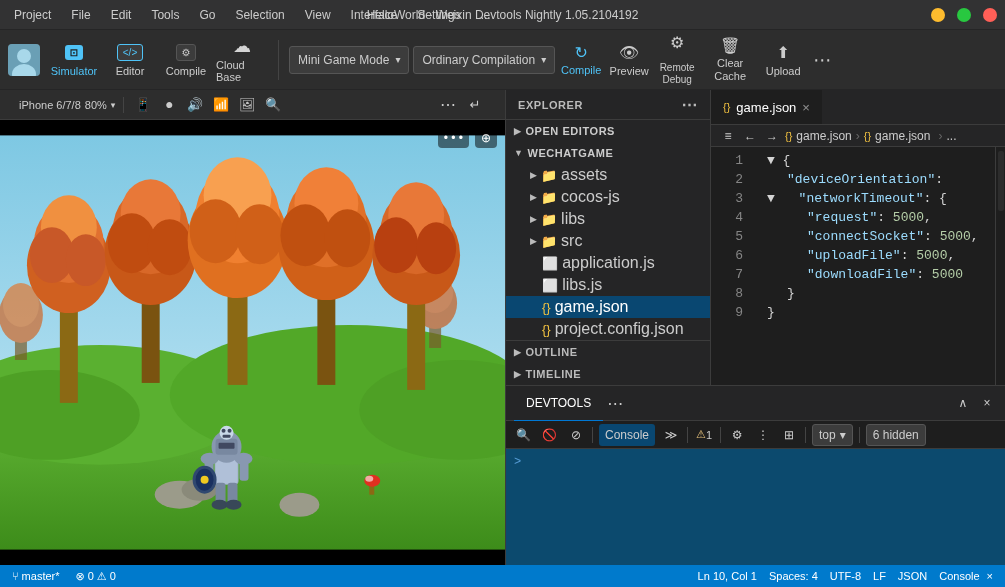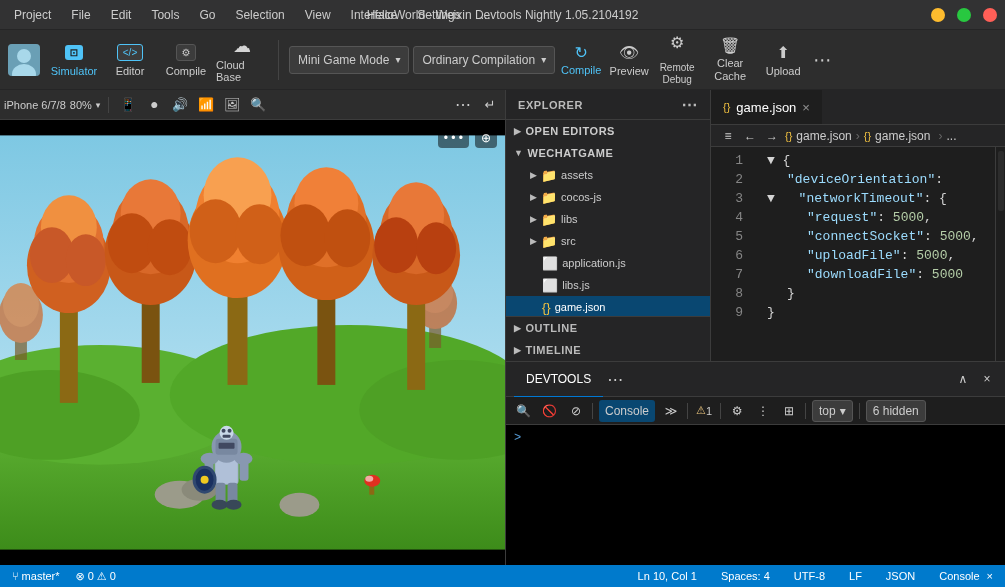--- a/index.html
+++ b/index.html
@@ -174,21 +174,21 @@
       display: flex;
       flex-direction: column;
       background: #1e1e1e;
       border-right: 1px solid #3c3c3c;
     }
     .simulator-toolbar {
       height: 30px;
       background: #2d2d2d;
       display: flex;
       align-items: center;
-      padding: 0 4px;
+      padding: 0 19px;
       gap: 4px;
       border-bottom: 1px solid #3c3c3c;
       font-size: 11px;
       color: #ccc;
     }
     .sim-device-select {
       display: flex;
       align-items: center;
       gap: 4px;
       cursor: pointer;
@@ -276,21 +276,21 @@
       align-items: center;
       padding: 0 8px;
       gap: 4px;
       cursor: pointer;
       font-size: 13px;
       color: #ccc;
     }
     .file-item.active { background: #094771; color: #fff; }
     .file-item .indent { display: inline-block; }
     .file-icon { font-size: 13px; flex-shrink: 0; }
-    .file-name { font-size: 11px; }
+    .file-name { font-size: 16px; }
     .folder-arrow { font-size: 9px; color: #bbb; }
 
     .explorer-bottom {
       border-top: 1px solid #3c3c3c;
     }
     .explorer-collapsible {
       height: 22px;
       display: flex;
       align-items: center;
       padding: 0 8px;
@@ -391,23 +391,23 @@
     .punc { color: #d4d4d4; }
 
     .code-minimap {
       width: 10px;
       background: #1e1e1e;
       border-left: 1px solid #3c3c3c;
     }
 
     
     .bottom-panel {
-      height: 204px;
+      height: 180px;
       border-top: 1px solid #3c3c3c;
-      background: #000000;
+      background: #0c4a6e;
       display: flex;
       flex-direction: column;
       justify-content: center;
     }
     .bottom-panel-header {
       height: 35px;
       background: #252526;
       display: flex;
       align-items: center;
       padding: 0 8px;
@@ -521,21 +521,21 @@
       align-items: center;
       gap: 3px;
       cursor: pointer;
       padding: 0 4px;
       height: 22px;
     }
     .status-right {
       margin-left: auto;
       display: flex;
       align-items: center;
-      gap: 16px;
+      gap: 4px;
     }
 
     
     ::-webkit-scrollbar { width: 8px; height: 8px; }
     ::-webkit-scrollbar-track { background: #1e1e1e; }
     ::-webkit-scrollbar-thumb { background: #424242; border-radius: 4px; }
 
     
     .game-svg { width: 100%; height: 100%; }
 

